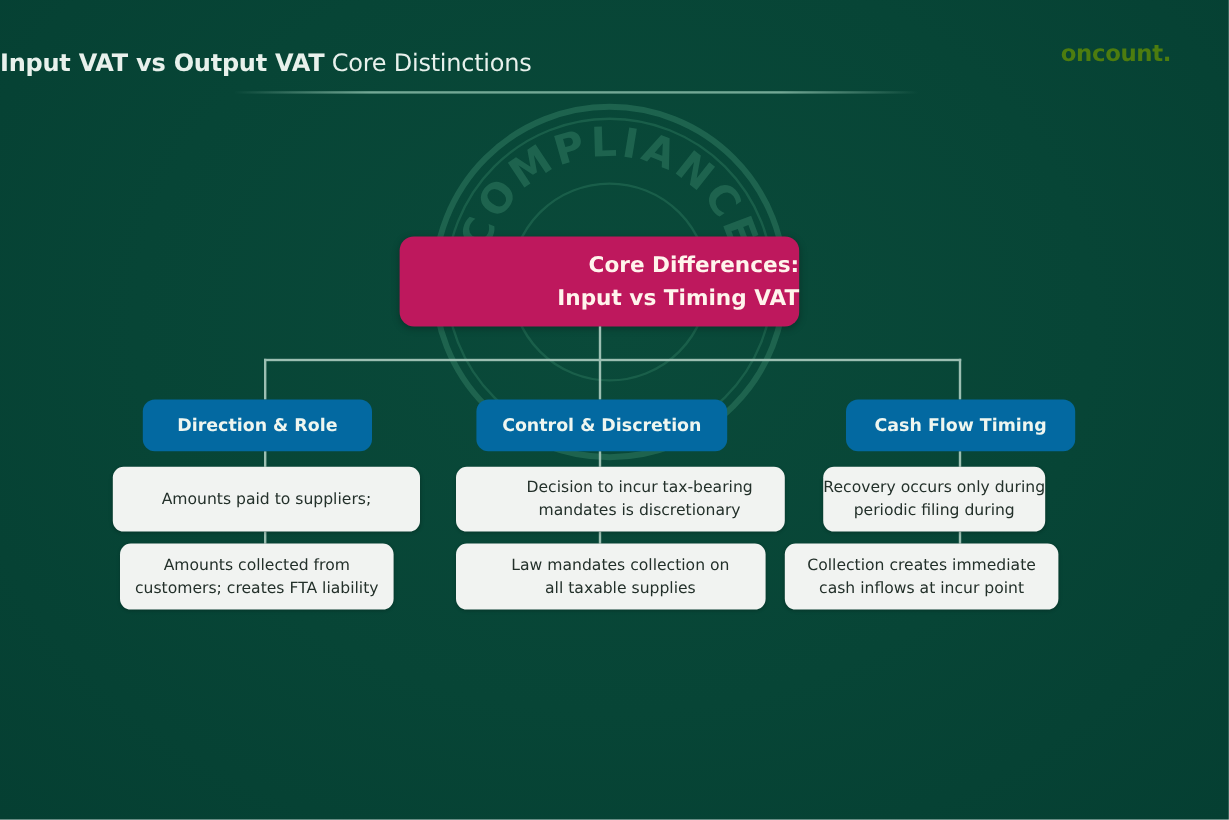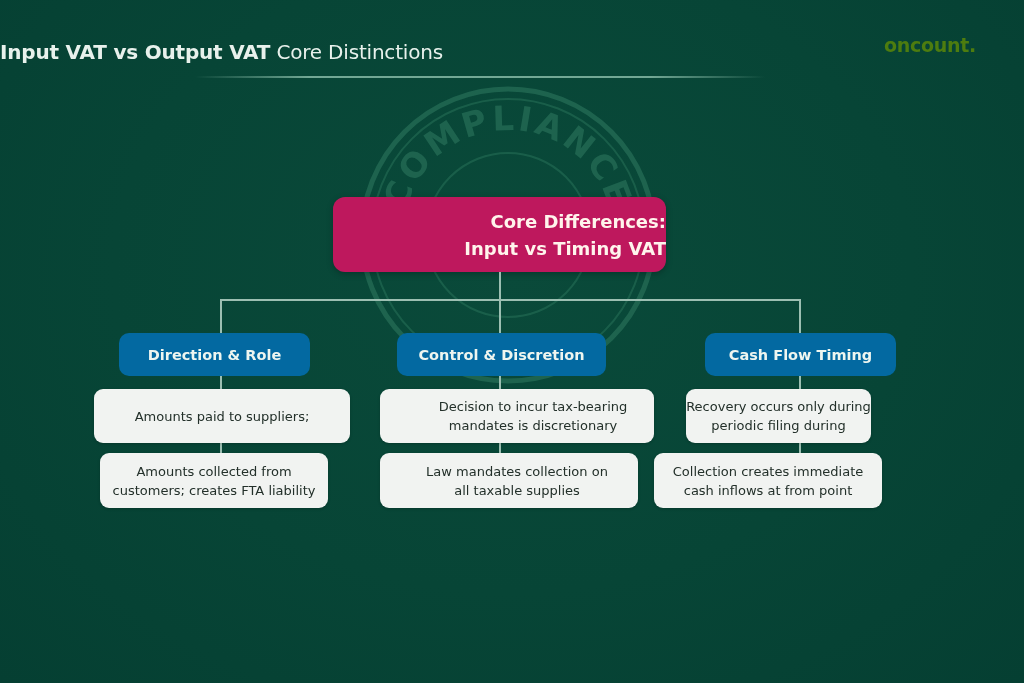--- a/index.html
+++ b/index.html
@@ -110,14 +110,14 @@
 
 <div class="abs cat" style="left:705px; width:191px;">
   <span>Cash Flow Timing</span>
 </div>
 <div class="abs card r1" style="left:686px; width:185px;">
   <span>Recovery occurs only during</span>
   <span>periodic filing during</span>
 </div>
 <div class="abs card r2" style="left:654px; width:228px;">
   <span>Collection creates immediate</span>
-  <span>cash inflows at from point</span>
+  <span>cash inflows at incur point</span>
 </div>
 
 </body></html>

